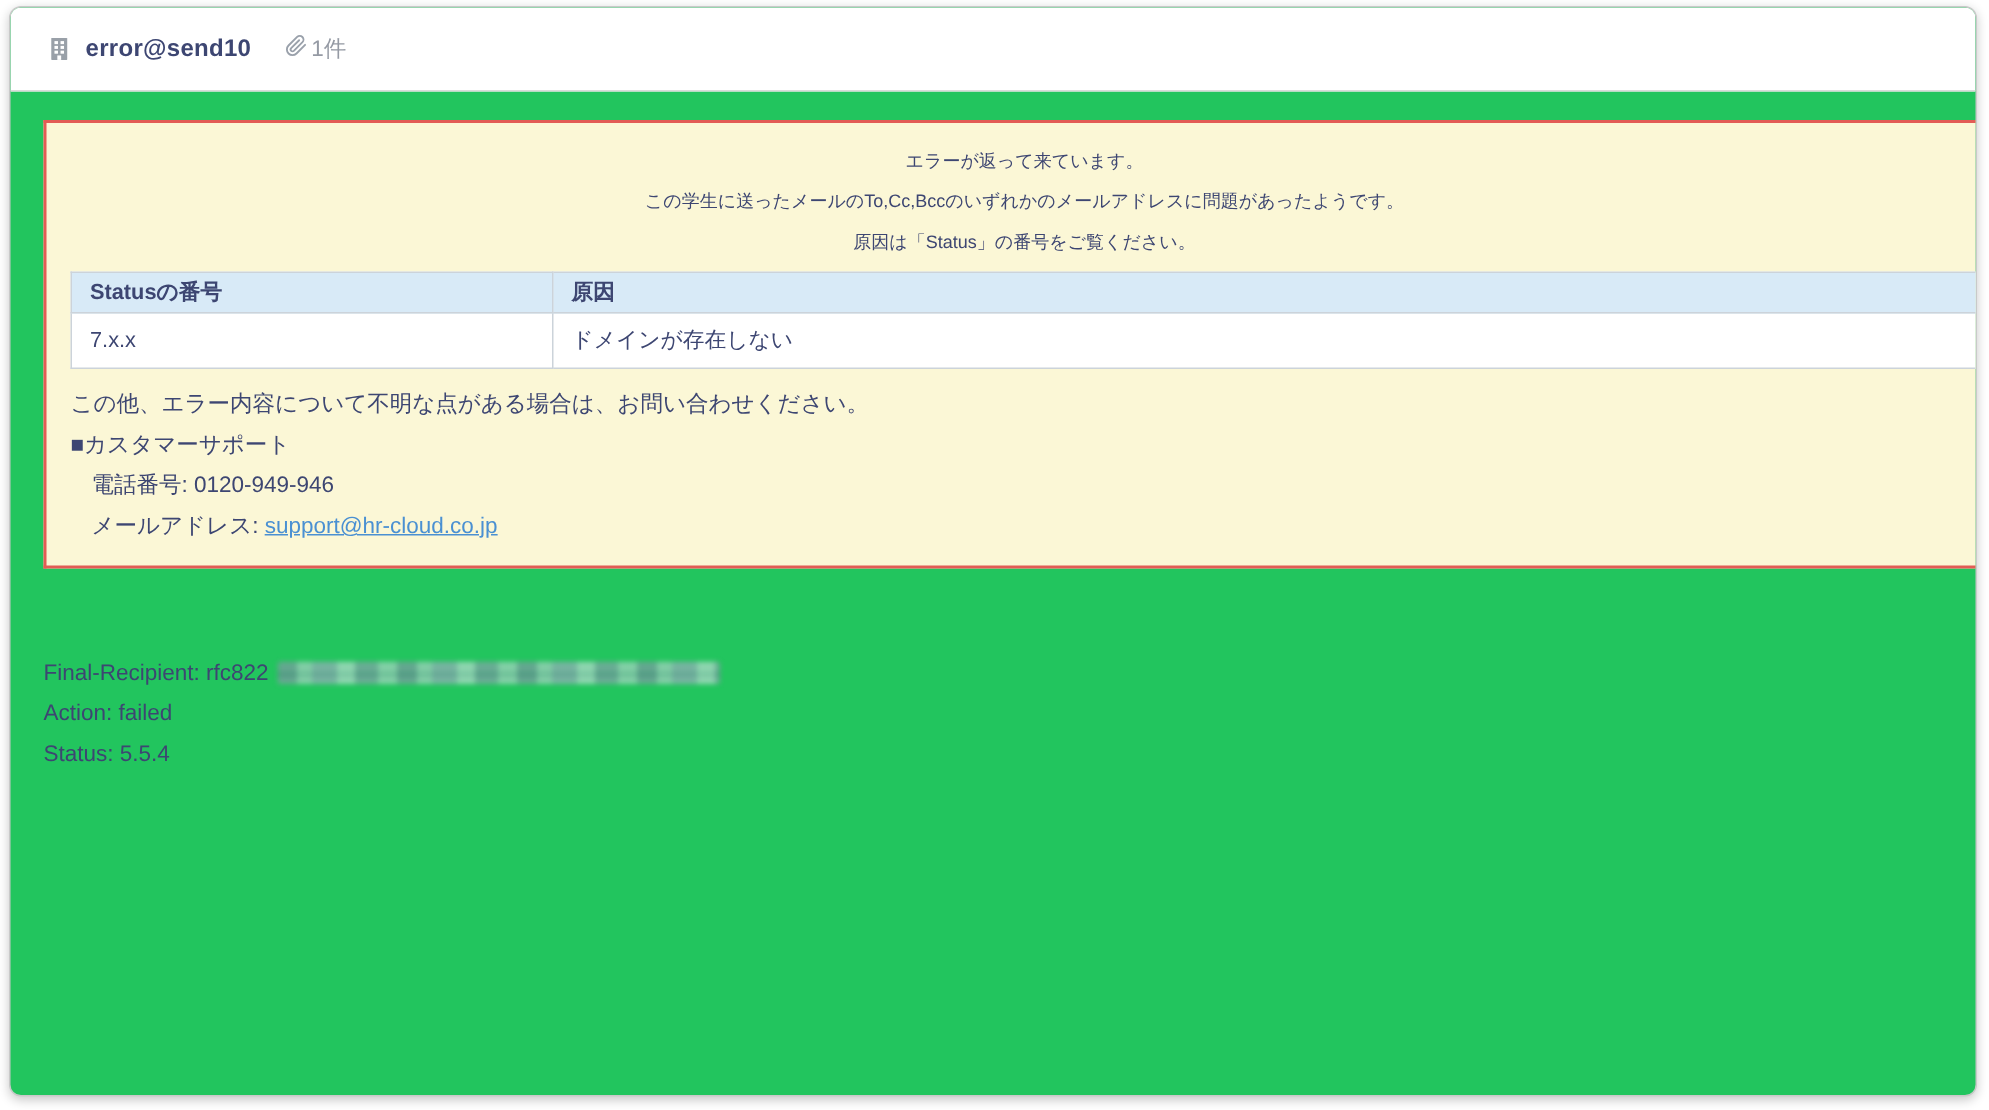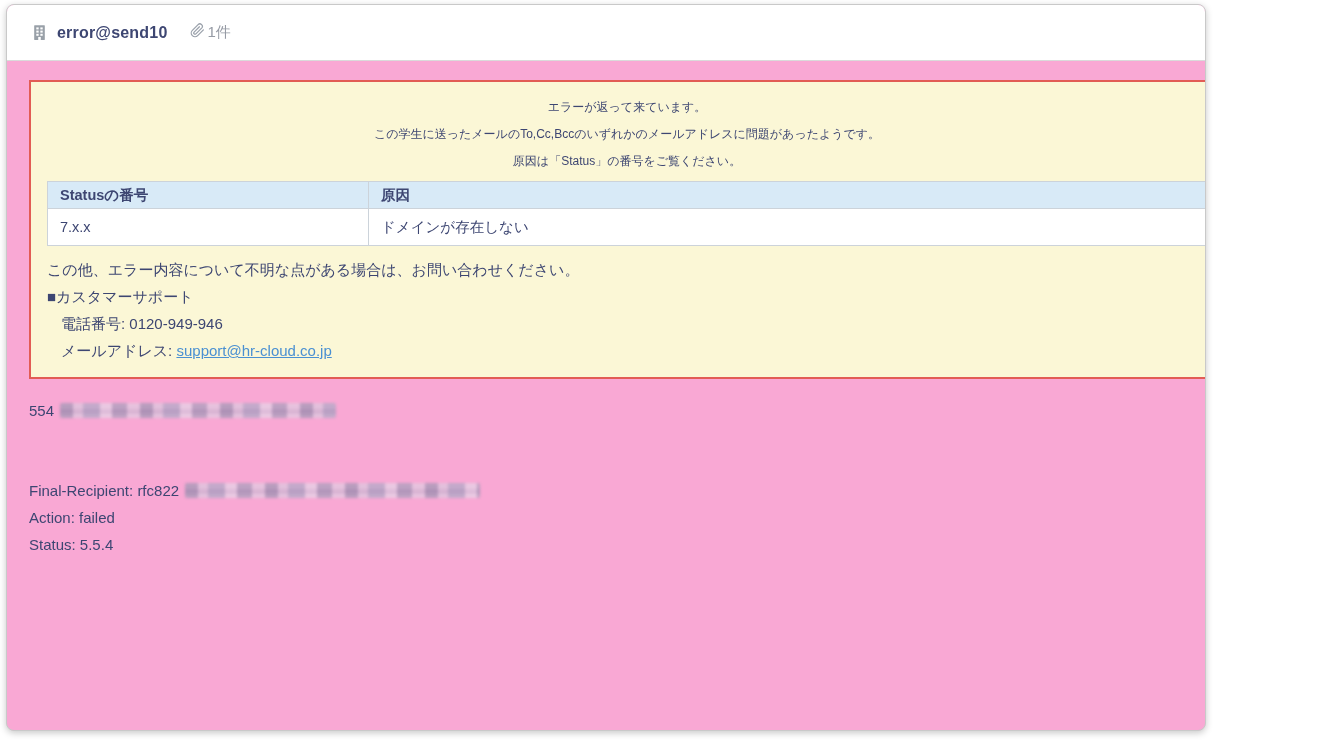--- a/index.html
+++ b/index.html
@@ -1,21 +1,21 @@
 <!DOCTYPE html>
 <html style="--text: #3d4672; --notice-bg: #fbf7d6; --notice-border: #e25c55; --table-header-bg: #d8eaf7; --link: #4a90d2;"><head>
 <meta charset="utf-8">
 <style>
   * { box-sizing: border-box; margin: 0; padding: 0; }
   html, body { width: 1326px; height: 740px; background: #fff; overflow: hidden; }
   body { font-family: "Liberation Sans", "DejaVu Sans", sans-serif; }
 
   .window {
-    position: absolute; left: 6px; top: 4px; width: 1200px; height: 727px;
-    background: #f9a8d4; border: 1px solid #c9c9c9; border-radius: 8px;
+    position: absolute; left: 6px; top: 4px; width: 1312px; height: 727px;
+    background: #22c55e; border: 1px solid #c9c9c9; border-radius: 8px;
     box-shadow: 0 2px 7px rgba(0,0,0,.22);
     overflow: hidden;
   }
 
   .mail-header {
     height: 56px; display: flex; align-items: center;
     padding: 0 24px; border-bottom: 1px solid #dadada; background: #fff;
   }
   .mail-header .building { width: 17px; height: 17px; margin-right: 9px; flex: none; }
   .sender { font-size: 16px; font-weight: 700; color: var(--text, #3d4672); letter-spacing: .2px; }
@@ -121,24 +121,20 @@
 
       <p class="footer-note">この他、エラー内容について不明な点がある場合は、お問い合わせください。</p>
       <p class="support-line">■カスタマーサポート</p>
       <p class="support-line indent">電話番号: 0120-949-946</p>
       <p class="support-line indent">
         <span>メールアドレス: </span><a class="support-mail" href="#">support@hr-cloud.co.jp</a>
       </p>
     </div>
 
     <div class="raw">
-      <div class="raw-code">
-        <span>554</span>
-        <span class="blur blur-554"></span>
-      </div>
       <div class="raw-final">
         <span>Final-Recipient: rfc822</span>
         <span class="blur blur-rcpt"></span>
       </div>
       <div class="raw-line">Action: failed</div>
       <div class="raw-line">Status: 5.5.4</div>
     </div>
 
   </div>
 </div>

